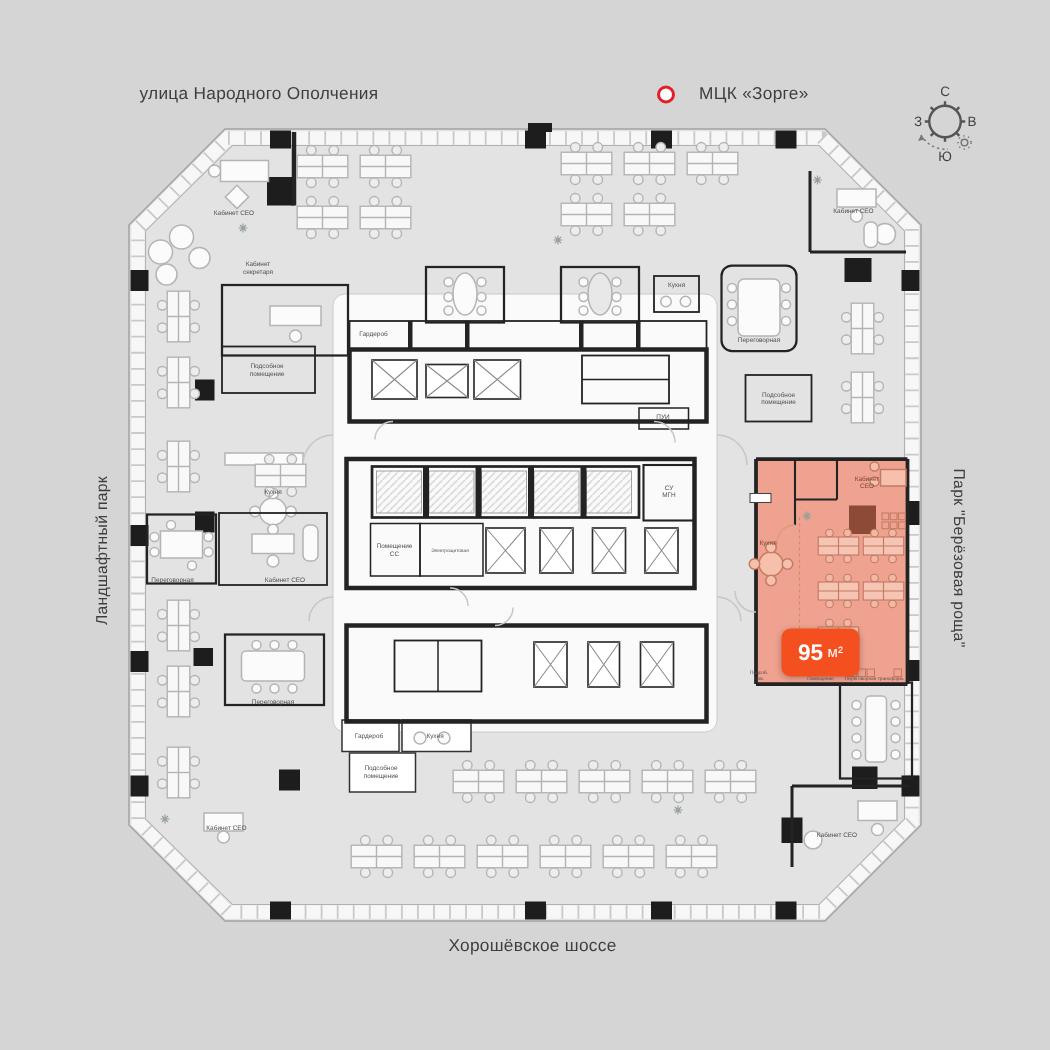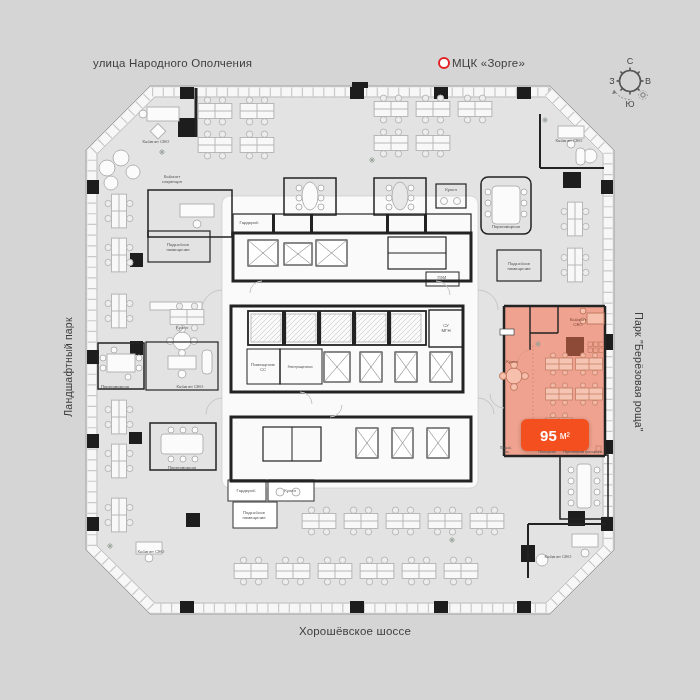--- a/index.html
+++ b/index.html
@@ -6,33 +6,33 @@
     --bg:#d5d5d5; --accent:#f4501f; --hl:#efa28f; --metro:#e31f26;
   }
   html,body{margin:0;padding:0;background:var(--bg);}
   .stage{position:relative;width:700px;height:700px;background:var(--bg);
          font-family:"Liberation Sans",sans-serif;overflow:hidden;}
   .stage svg{position:absolute;left:0;top:0;}
   
   .side-label{position:absolute;font-size:11.5px;font-weight:500;color:#3e3e3e;
               letter-spacing:.2px;white-space:nowrap;}
   .street-top{left:93px;top:57px;width:300px;text-align:left;}
-  .metro-wrap{left:438px;top:57px;display:flex;align-items:center;gap:2px;}
+  .metro-wrap{left:438px;top:57px;display:flex;align-items:center;gap:16px;}
   .mdot{width:8px;height:8px;border-radius:50%;border:2.6px solid var(--metro);
         background:#fff;box-sizing:content-box;}
   .park-left{left:68px;top:367px;transform:translate(-50%,-50%) rotate(-90deg);font-size:10.5px;}
   .park-right{left:639px;top:372px;transform:translate(-50%,-50%) rotate(90deg);font-size:10.5px;}
   .highway{left:255px;top:625px;width:200px;text-align:center;}
   
   .plan-label{position:absolute;transform:translate(-50%,-50%);font-size:4.3px;
               line-height:1.25;color:#4f4f4f;text-align:center;white-space:pre-line;}
   .plan-label.hl{color:#7b4433;}
   .plan-label.xs{font-size:3.2px;}
   
-  .badge{position:absolute;left:521px;top:419px;width:68px;height:32px;
+  .badge{position:absolute;left:521px;top:419px;width:52px;height:32px;
          background:var(--accent);border-radius:6px;color:#fff;display:flex;
          align-items:center;justify-content:center;gap:3px;cursor:pointer;
          box-shadow:0 1px 4px rgba(0,0,0,.25);}
   .badge .v{font-size:15px;font-weight:bold;}
   .badge .u{font-size:10px;margin-top:1px;}
   
   .wall{stroke:#232323;fill:none;}
   .thinf{stroke:#b4b4b4;fill:#fbfbfb;}
   .shaft rect{fill:#ffffff;stroke:#2a2a2a;stroke-width:1.1;}
   .shaft path{stroke:#8a8a8a;stroke-width:.7;fill:none;}

